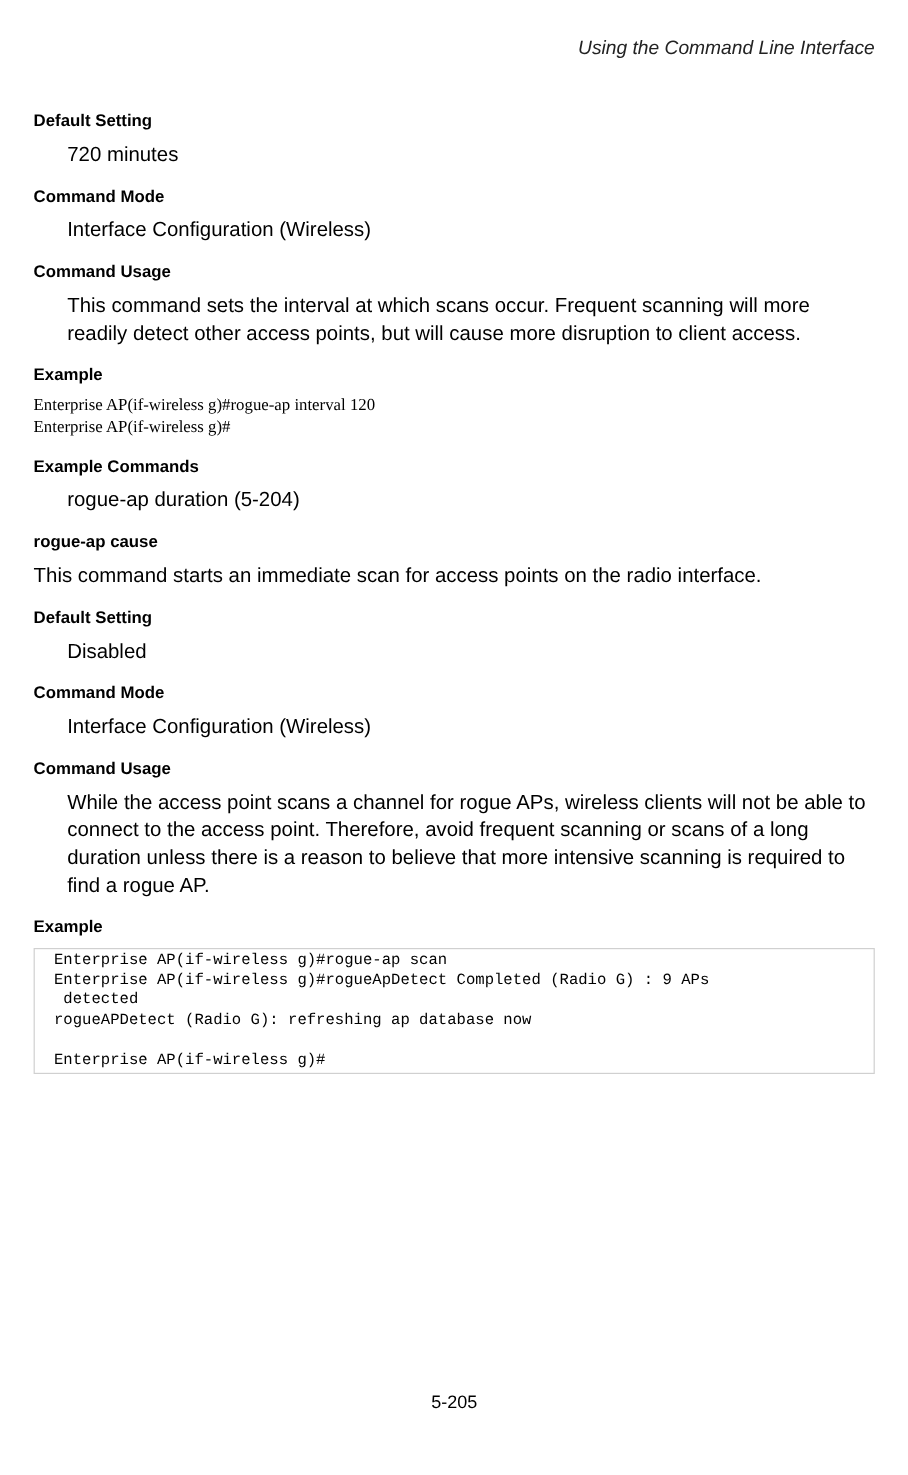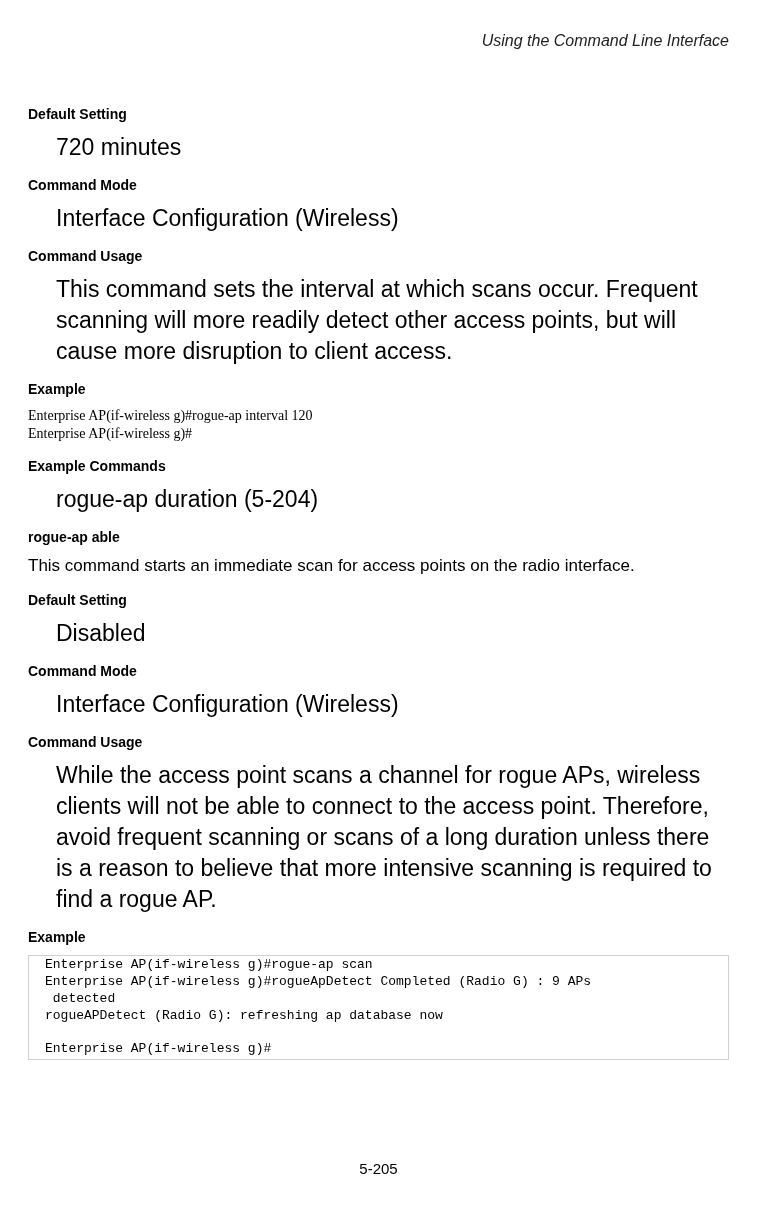--- a/index.html
+++ b/index.html
@@ -13,32 +13,32 @@
       background: #ffffff;
       font-family: "Segoe UI", "Helvetica Neue", Arial, sans-serif;
       color: #000000;
       padding: 32px 28px 20px 28px;
       position: relative;
     }
     .running-header {
       text-align: right;
       font-style: italic;
       font-size: 16px;
-      margin-bottom: 56px;
+      margin-bottom: 42px;
       font-weight: 300;
       color: #222;
     }
     .section-heading {
       font-weight: bold;
       font-size: 14px;
       margin-top: 14px;
       margin-bottom: 10px;
     }
     .body-text {
-      font-size: 23px;
+      font-size: 17px;
       margin-left: 28px;
       margin-bottom: 10px;
       line-height: 1.35;
       font-weight: 300;
     }
     .body-text-noindent {
       font-size: 17px;
       margin-bottom: 0;
       line-height: 1.35;
       font-weight: 300;
@@ -85,21 +85,21 @@
 <div class="section-heading">Command Usage</div>
 <div class="body-text">This command sets the interval at which scans occur. Frequent scanning will more readily detect other access points, but will cause more disruption to client access.</div>
 
 <div class="section-heading">Example</div>
 <div class="code-block">Enterprise AP(if-wireless g)#rogue-ap interval 120
 Enterprise AP(if-wireless g)#</div>
 
 <div class="section-heading">Example Commands</div>
 <div class="body-text">rogue-ap duration (5-204)</div>
 
-<div class="section-heading">rogue-ap able</div>
+<div class="section-heading">rogue-ap cause</div>
 <div class="body-text-noindent">This command starts an immediate scan for access points on the radio interface.</div>
 
 <div class="section-heading">Default Setting</div>
 <div class="body-text">Disabled</div>
 
 <div class="section-heading">Command Mode</div>
 <div class="body-text">Interface Configuration (Wireless)</div>
 
 <div class="section-heading">Command Usage</div>
 <div class="body-text">While the access point scans a channel for rogue APs, wireless clients will not be able to connect to the access point. Therefore, avoid frequent scanning or scans of a long duration unless there is a reason to believe that more intensive scanning is required to find a rogue AP.</div>

